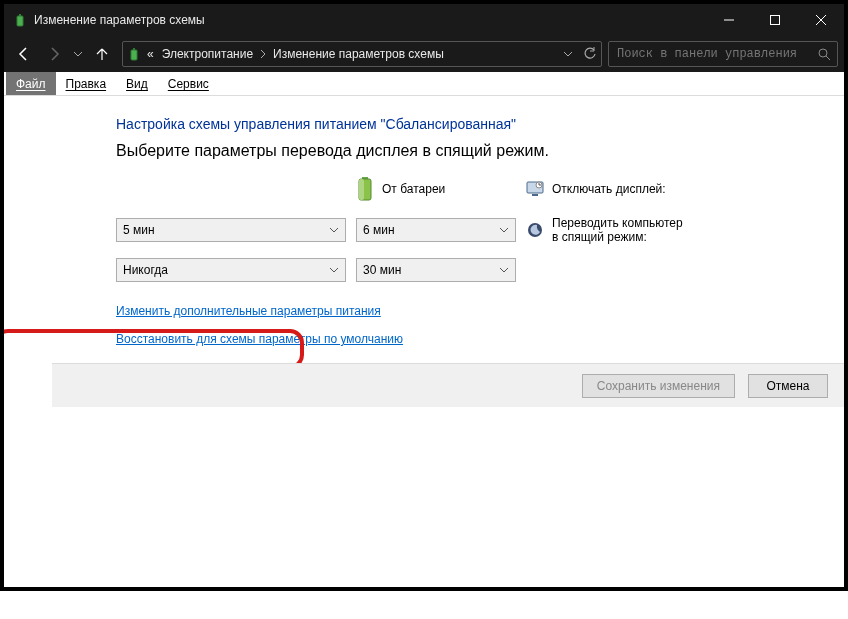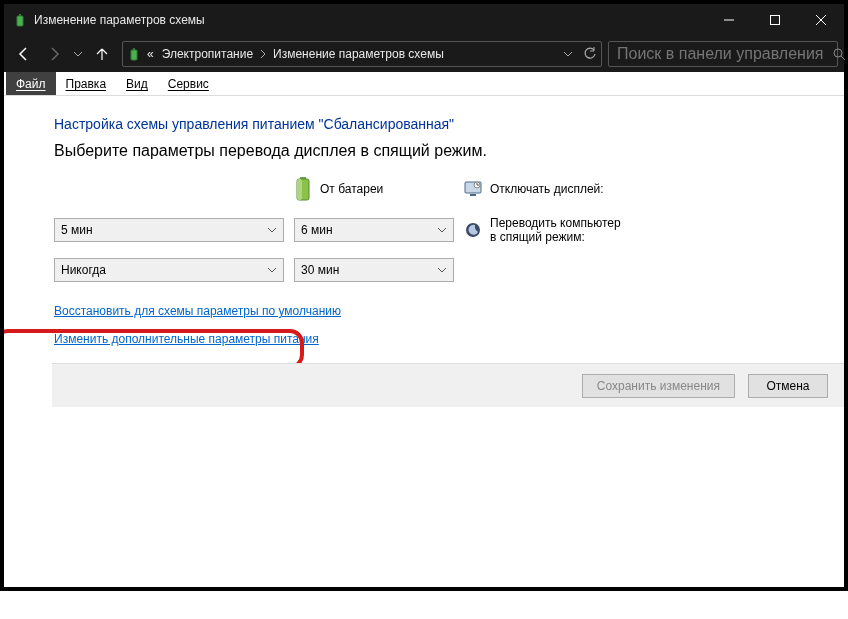--- a/index.html
+++ b/index.html
@@ -72,44 +72,44 @@
     width: 230px; height: 26px;
     border: 1px solid #555;
     background: #1a1a1a;
     display: flex; align-items: center;
     padding: 0 6px;
     color: #888;
     gap: 6px;
     border-radius: 2px;
   }
   .search input {
-    flex:1; background: transparent; border: none; color: #ddd; font-size: 16px; outline: none;
+    flex:1; background: transparent; border: none; color: #ddd; font-size: 12px; outline: none; font-family: Liberation Mono, monospace;
   }
   
   .menubar {
     height: 24px;
     background: #fff;
     border-bottom: 1px solid #dcdcdc;
     display: flex;
     align-items: stretch;
     padding: 0 2px;
   }
   .menu-item {
     padding: 0 10px;
     display: flex; align-items: center;
     font-size: 12px;
     text-decoration: underline;
     text-decoration-color: transparent;
   }
   .menu-item span { text-decoration: underline; text-decoration-thickness: 1px; text-underline-offset: 2px; text-decoration-skip-ink: none; }
-  .menu-item.active { background: #404040; color: #fff; text-align: center; }
+  .menu-item.active { background: #737373; color: #fff; text-align: center; }
   
   .content {
     flex: 1;
-    padding: 20px 20px 0 50px;
+    padding: 20px 20px 0 112px;
     position: relative;
     overflow: hidden;
   }
   .page-title {
     color: #003399;
     font-size: 14px;
     margin-bottom: 10px;
   }
   .page-sub {
     font-size: 16px;
@@ -365,22 +365,22 @@
         <span>30 мин</span>
         <span class="chev">
             <svg width="10" height="8">
               <path d="M1 2 L5 6 L9 2" fill="none" stroke="#555"></path>
             </svg>
           </span>
       </div>
     </div>
 
     <div class="link-stack">
+      <a class="link">Изменить дополнительные параметры питания</a>
       <a class="link">Восстановить для схемы параметры по умолчанию</a>
-      <a class="link">Изменить дополнительные параметры питания</a>
     </div>
 
     <div class="highlight-box" style="left:-10px; top:233px; width:310px; height:40px;"></div>
   </div>
 
   <div class="footer">
     <div class="btn disabled">Сохранить изменения</div>
     <div class="btn">Отмена</div>
   </div>
 

